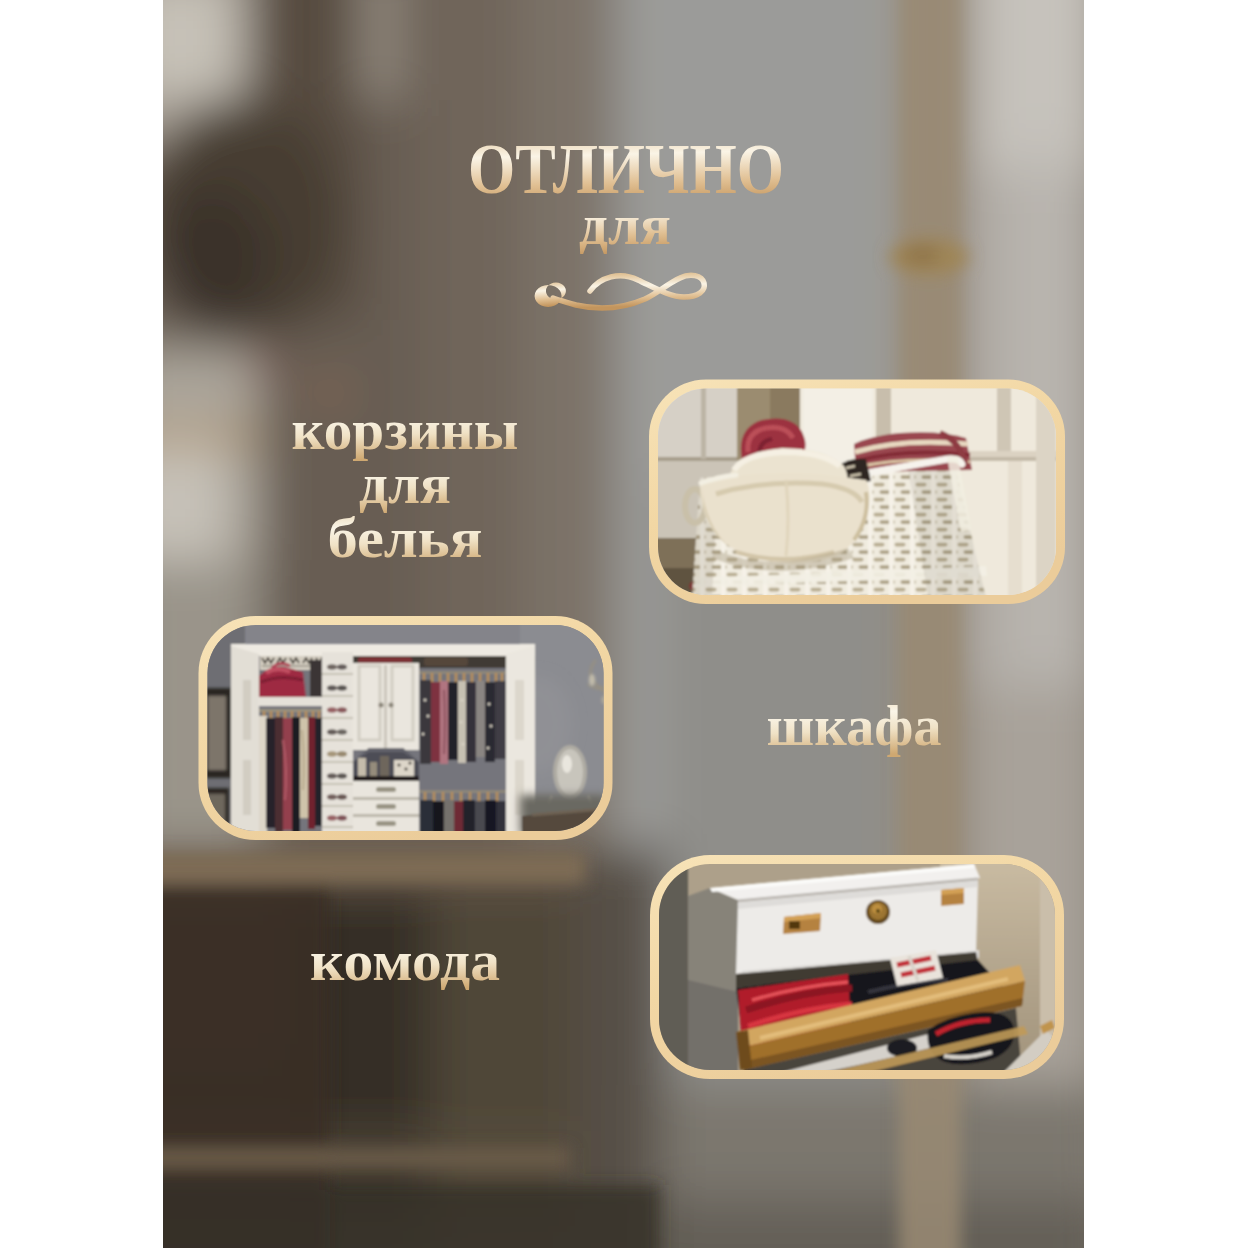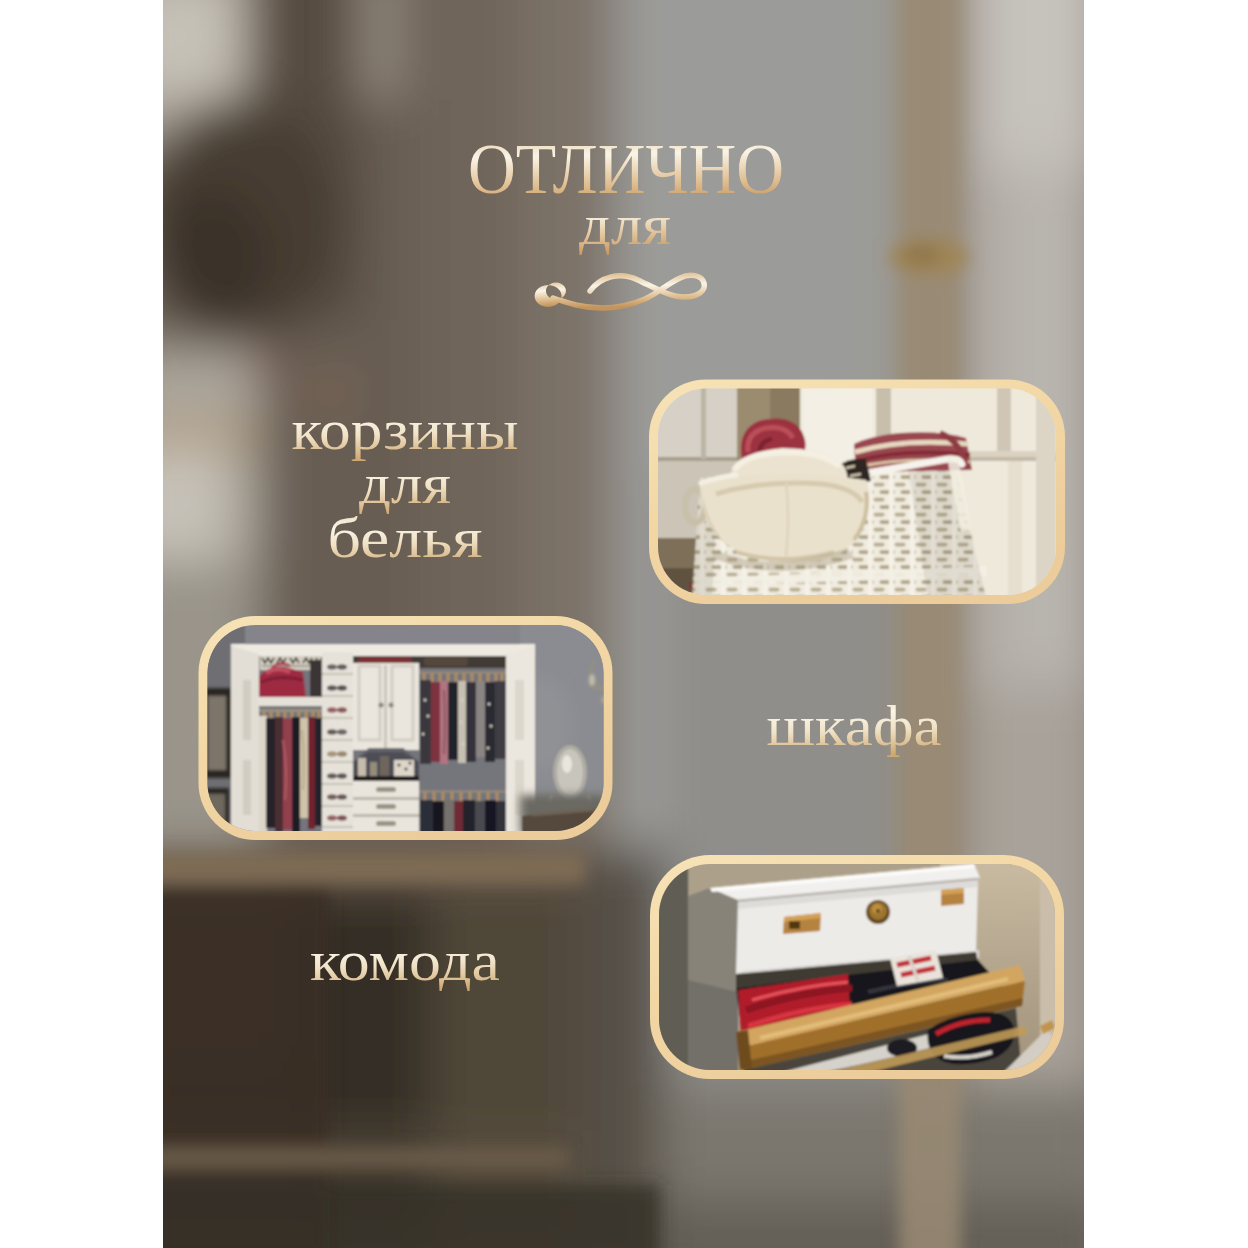--- a/index.html
+++ b/index.html
@@ -1,17 +1,17 @@
 <!DOCTYPE html>
 <html><head>
 <meta charset="utf-8">
 <style>
   html,body{margin:0;padding:0;background:#fff;}
   #canvas{position:relative;width:1248px;height:1248px;overflow:hidden;background:#fff;
-          font-family:"Liberation Serif", serif;}
+          font-family:"Liberation Serif", serif;font-weight:bold;}
   svg{display:block;}
 </style>
 </head>
 <body>
 <div id="canvas">
 <svg width="1248" height="1248" viewBox="0 0 1248 1248" xmlns="http://www.w3.org/2000/svg">
 <defs>
   <clipPath id="photoArea">
           <rect x="163" y="0" width="921" height="1248"></rect>
         </clipPath>

